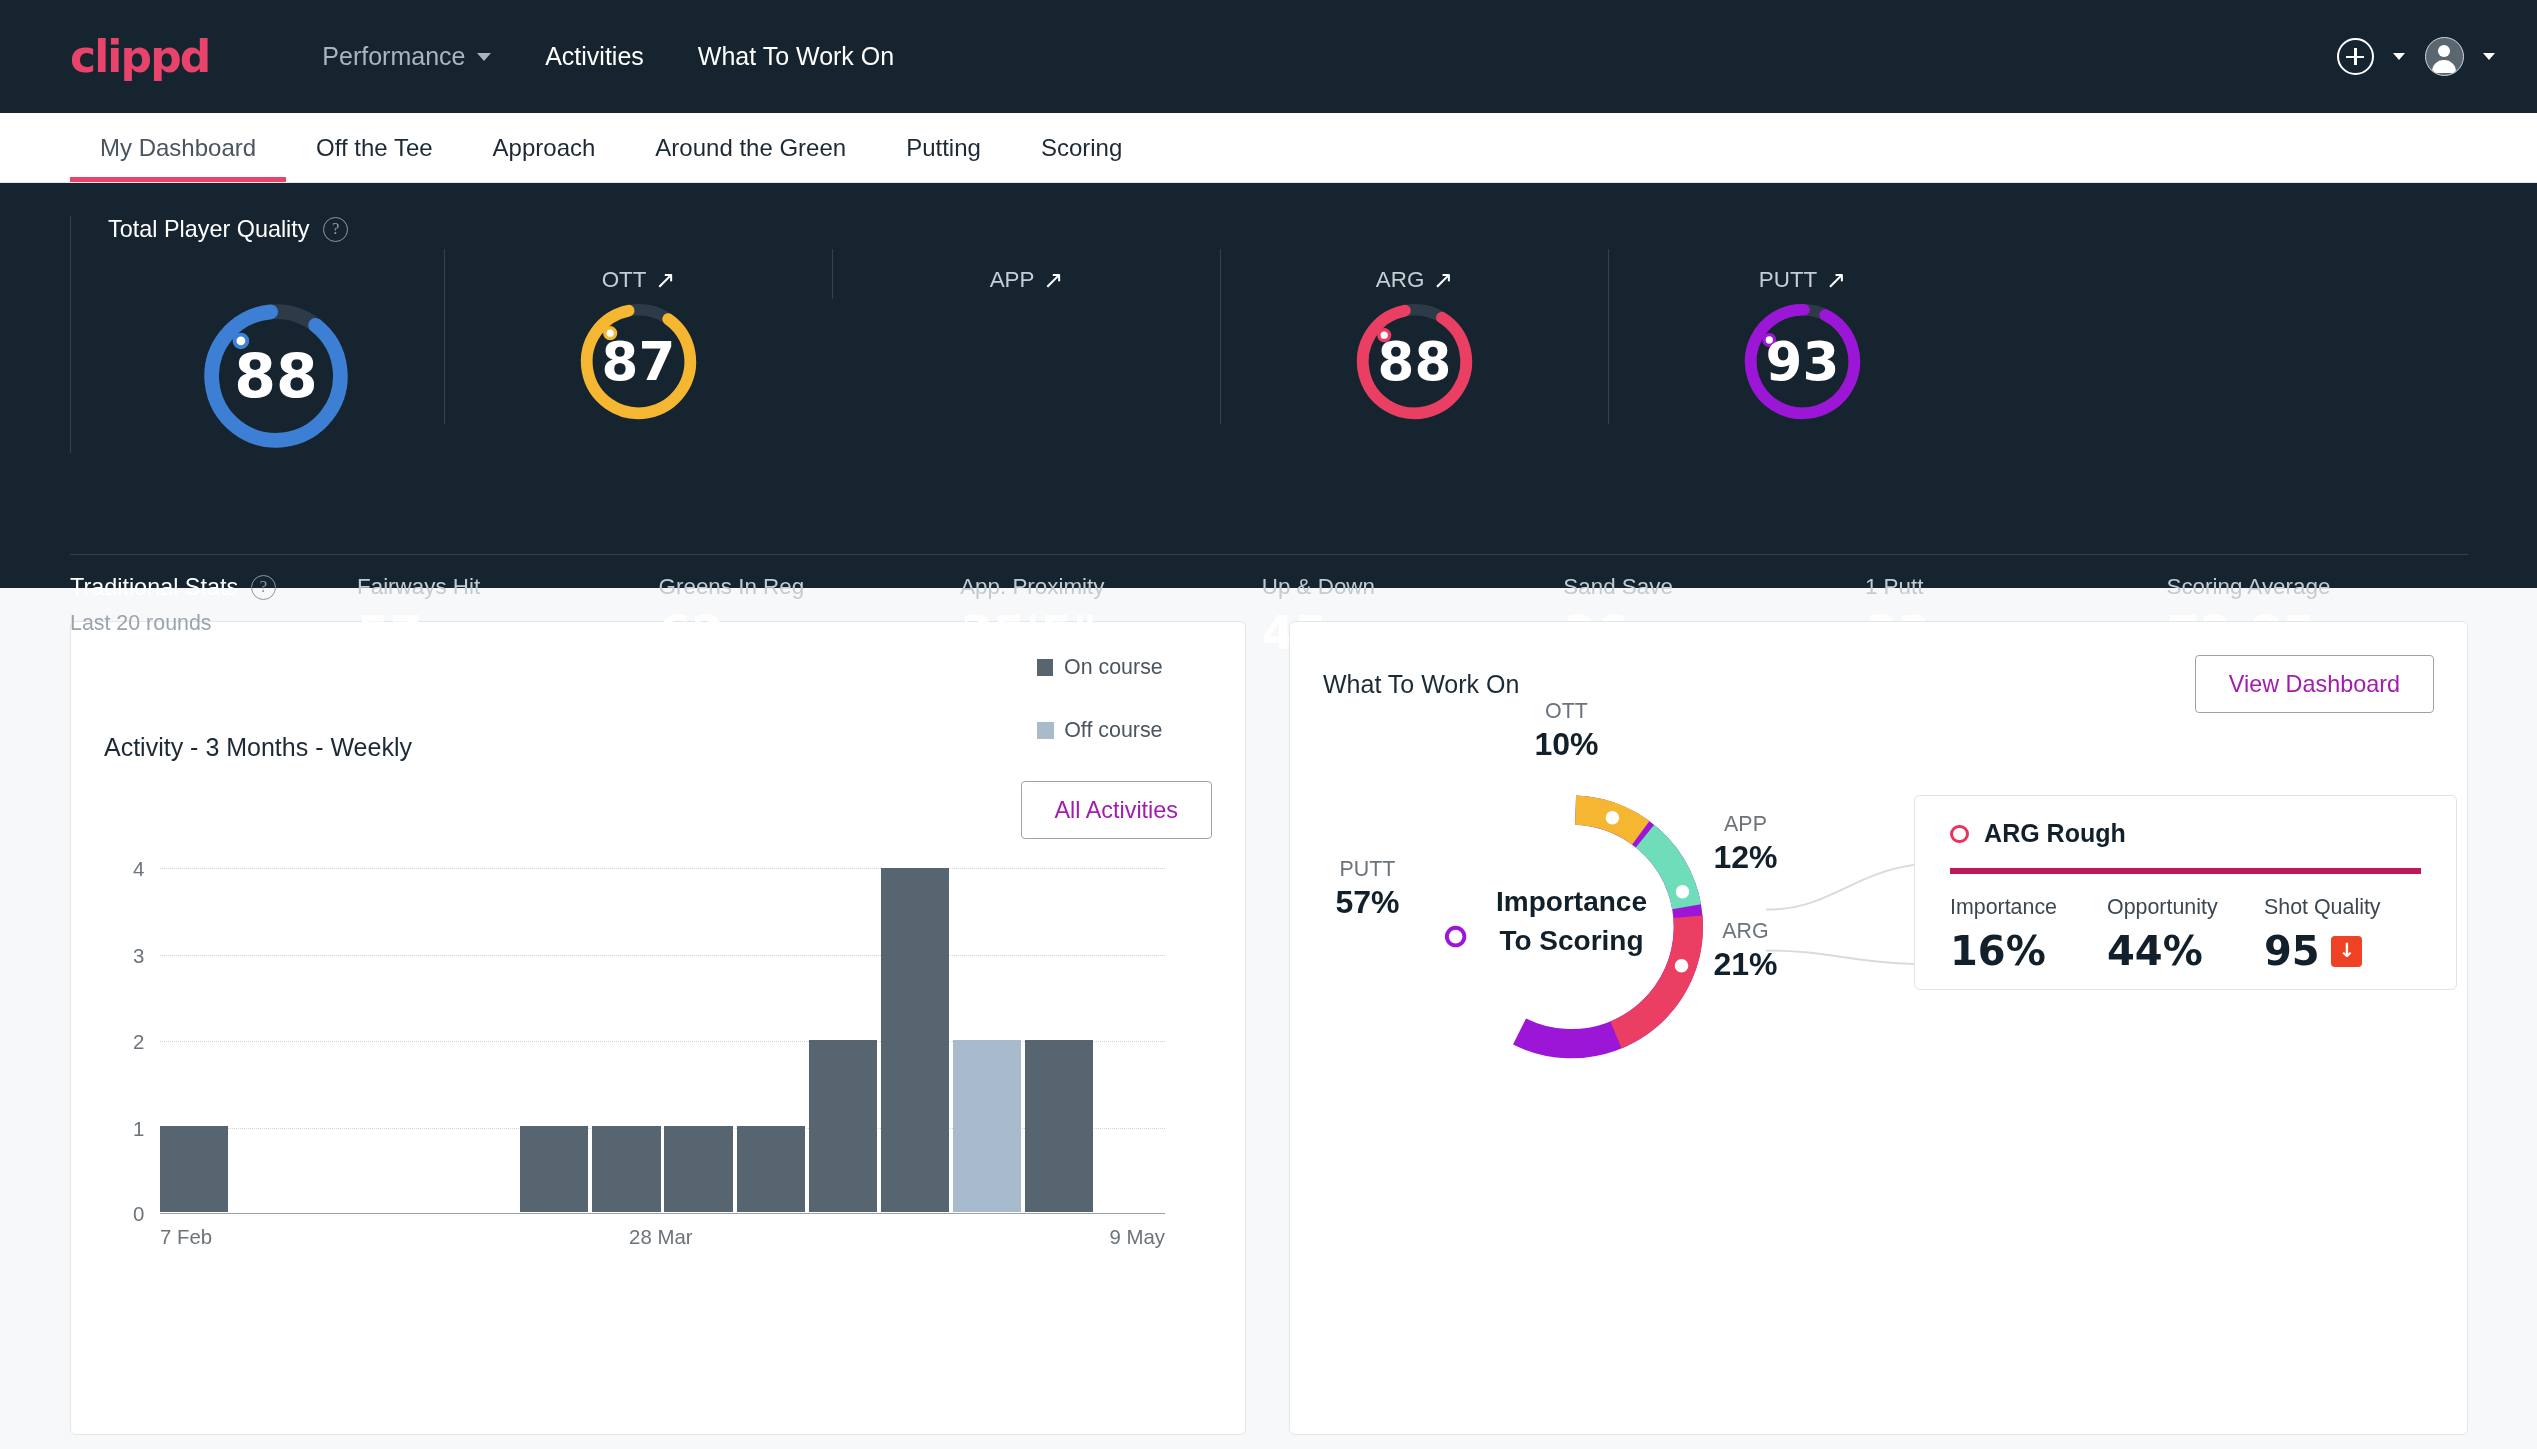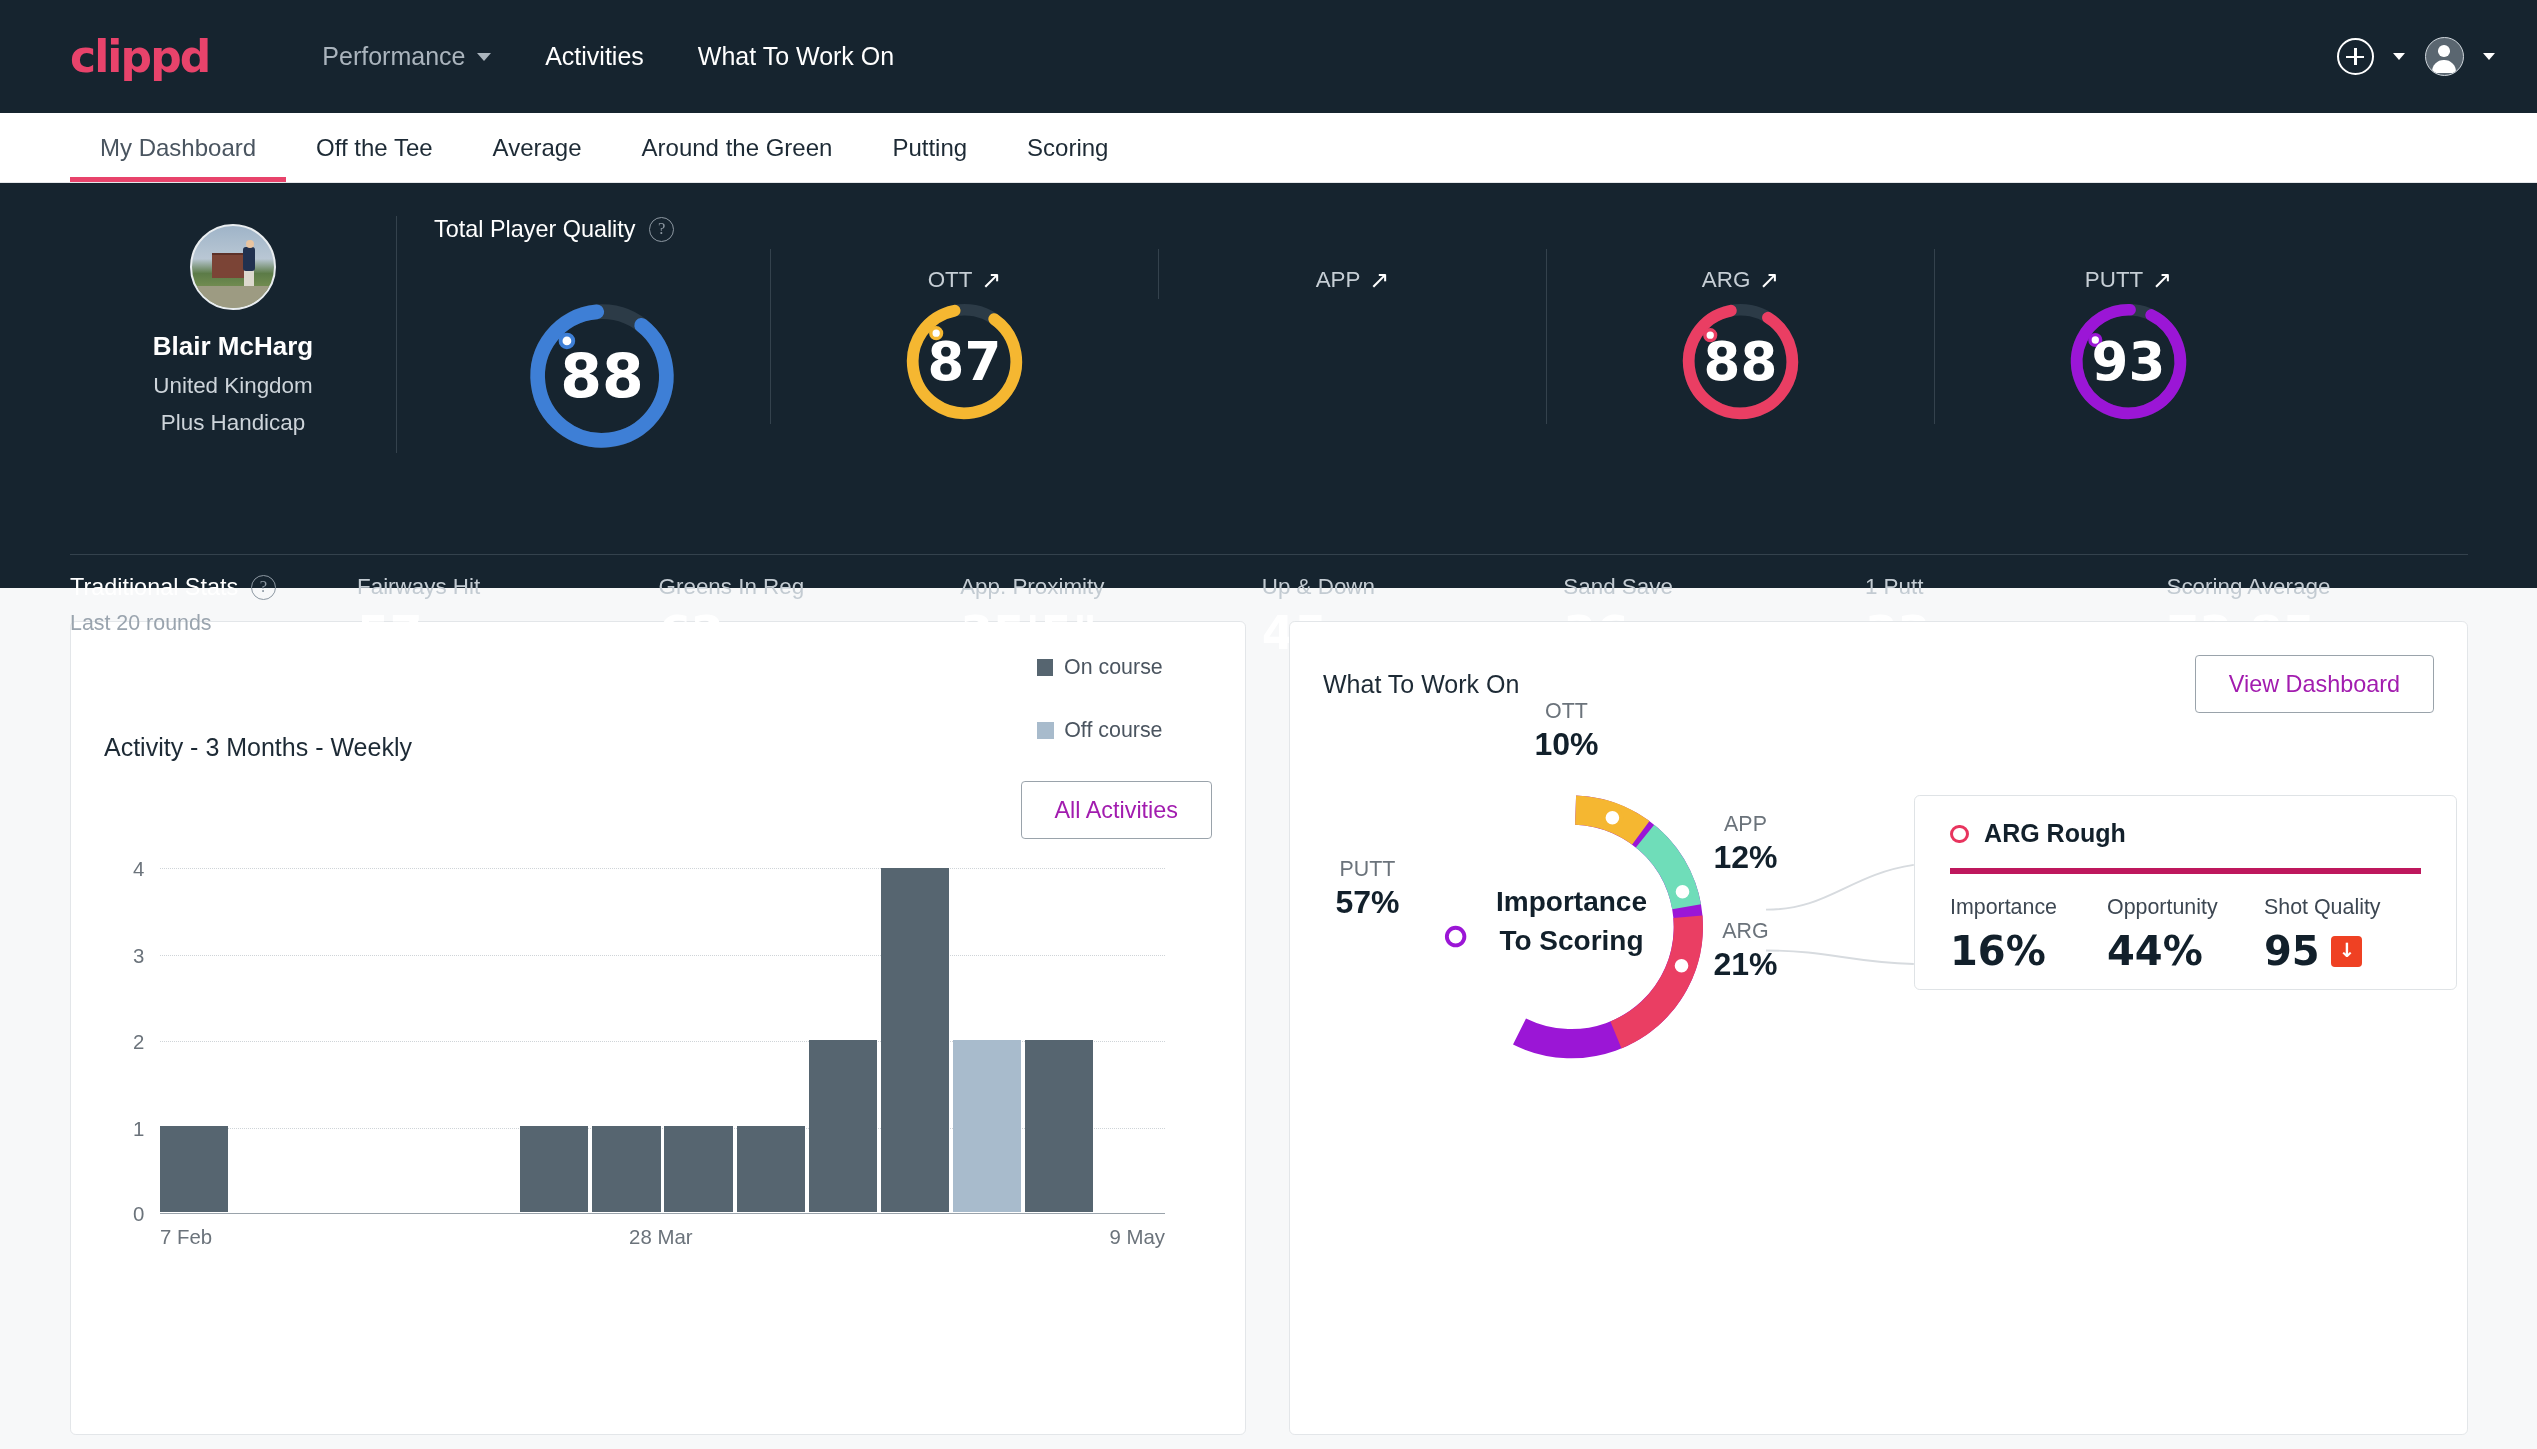--- a/index.html
+++ b/index.html
@@ -377,47 +377,35 @@
 </div>
 
 <div class="tabs">
   <div class="tab active">
       <span>My Dashboard</span>
     </div>
   <div class="tab">
       <span>Off the Tee</span>
     </div>
   <div class="tab">
-      <span>Average</span>
+      <span>Approach</span>
     </div>
   <div class="tab">
       <span>Around the Green</span>
     </div>
   <div class="tab">
       <span>Putting</span>
     </div>
   <div class="tab">
       <span>Scoring</span>
     </div>
 </div>
 
 <div class="hero">
   <div class="hero-top">
-    <div class="profile">
-      <div class="profile-pic">
-        <div class="bldg"></div>
-          <div class="person-legs"></div>
-        <div class="person-body"></div>
-          <div class="person-head"></div>
-        <div class="rocks"></div>
-      </div>
-      <div class="player-name">Blair McHarg</div>
-      <div class="player-sub">United Kingdom</div>
-      <div class="player-sub">Plus Handicap</div>
-    </div>
 
     <div class="quality">
       <div class="quality-head">
         <span>Total Player Quality</span>
         <span class="help">?</span>
       </div>
       <div class="rings">
 
         <div class="ring-cell big">
           <div class="ring-label spacer">&nbsp;</div>

